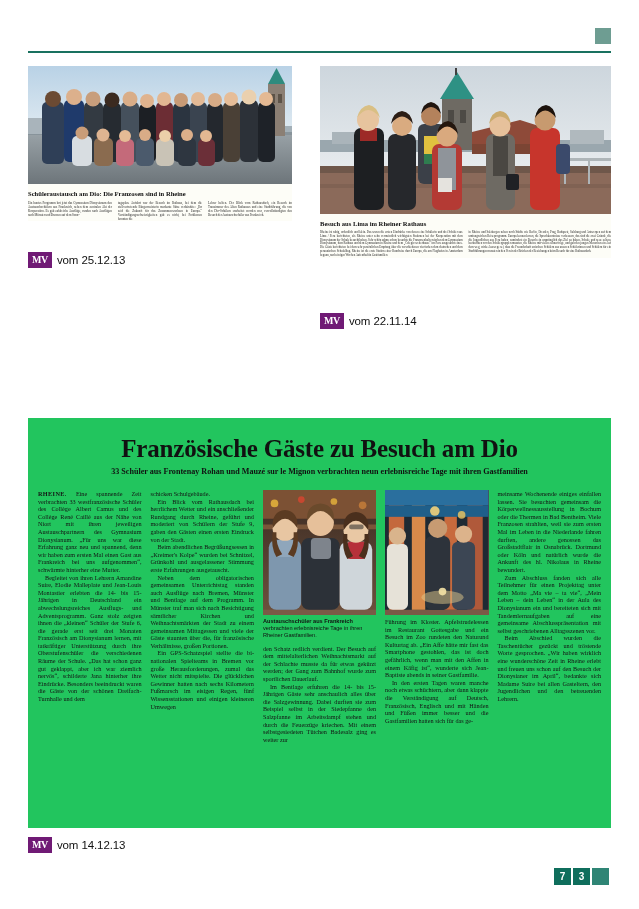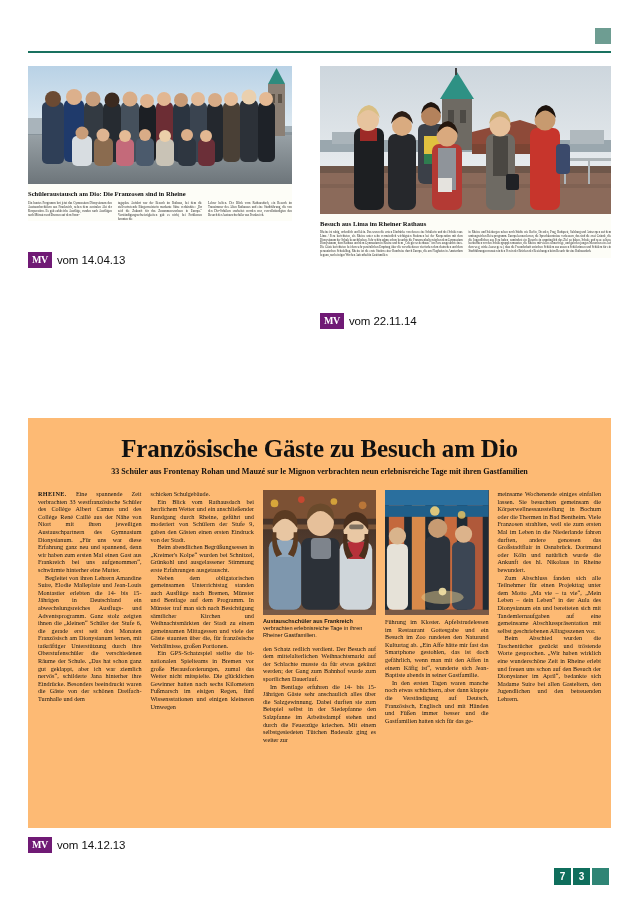--- a/index.html
+++ b/index.html
@@ -112,21 +112,21 @@
   #mv-stamp-2 { position: absolute; left: 320px; top: 313px; }
   #mv-stamp-3 { position: absolute; left: 28px; top: 837px; }
 
   
   .article {
     position: absolute;
     left: 28px;
     top: 418px;
     width: 583px;
     height: 410px;
-    background: #fdba74;
+    background: #22c55e;
     padding: 10px 10px 8px 10px;
   }
   .article-headline {
     text-align: center;
     font-family: "Liberation Serif", serif;
     font-weight: bold;
     font-size: 25px;
     line-height: 30px;
     color: #111;
     margin: 6px 0 2px 0;
@@ -296,21 +296,21 @@
       <div class="microtext">tagsplan. Anfahrt war der Besuch im Rathaus, bei dem die stellvertretende Bürgermeisterin markante Sätze verkündete: „Ihr seid die Zukunft für das Zusammenwachsen in Europa.“ Verständigungsschwierigkeiten gab es nicht, bei Problemen konnten die</div>
     </div>
     <div class="col">
       <div class="microtext">Lehrer helfen. Der Blick vom Rathausdach, ein Besuch im Trauzimmer des Alten Rathauses und eine Stadtführung, die von den Dio-Schülern erarbeitet worden war, vervollständigten den Besuch der Austauschschüler aus Frankreich.</div>
     </div>
   </div>
 </div>
 
 <div class="mv-stamp" id="mv-stamp-1">
   <span class="mv-logo">MV</span>
-  <span class="mv-date">vom 14.04.13</span>
+  <span class="mv-date">vom 25.12.13</span>
 </div>
 
 <div class="clip clip-right">
   <div class="photo" style="height:148px">
     <svg class="photo-inner" viewBox="0 0 291 148" preserveAspectRatio="none">
       <defs>
         <linearGradient id="sky2" x1="0" y1="0" x2="0" y2="1">
           <stop offset="0%" stop-color="#cdd6dd"></stop>
             <stop offset="100%" stop-color="#e6eaed"></stop>
         </linearGradient>

